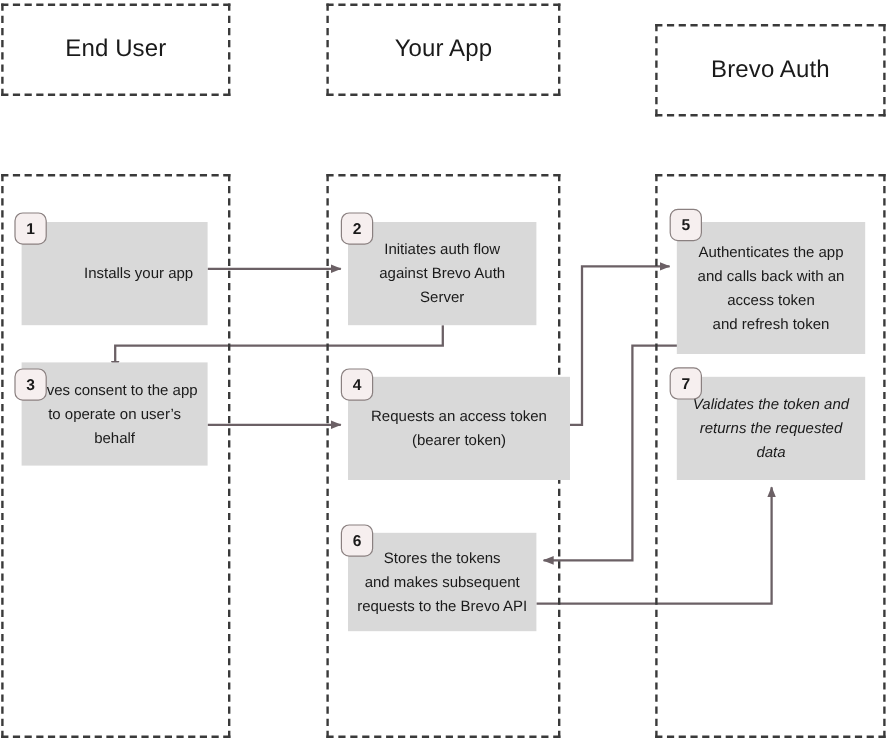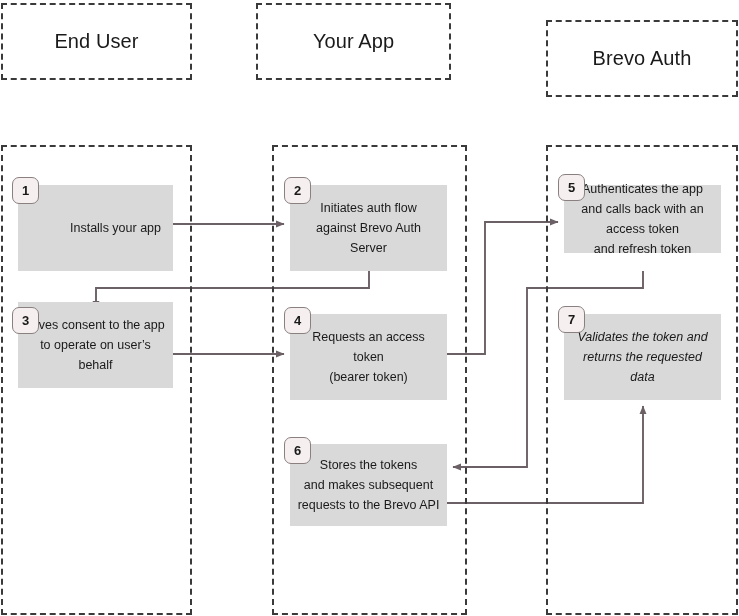--- a/index.html
+++ b/index.html
@@ -98,21 +98,21 @@
         <path d="M447,354 L485,354 L485,222 L558,222"></path>
         <path d="M643,271 L643,288 L527,288 L527,467 L453,467"></path>
         <path d="M447,503 L643,503 L643,406"></path>
       </g>
   </svg>
 
   <div id="lane-headers">
       <div class="lane lane-header" style="left: 1px; top: 3px; width: 191px; height: 77px;">
         <div class="lane-title">End User</div>
       </div>
-      <div class="lane lane-header" style="left: 256px; top: 3px; width: 195px; height: 77px;">
+      <div class="lane lane-header" style="left: 272px; top: 3px; width: 195px; height: 77px;">
         <div class="lane-title">Your App</div>
       </div>
       <div class="lane lane-header" style="left: 546px; top: 20px; width: 192px; height: 77px;">
         <div class="lane-title">Brevo Auth</div>
       </div>
     </div>
   <div id="lane-bodies">
       <div class="lane" style="left: 1px; top: 145px; width: 191px; height: 470px;"></div>
       <div class="lane" style="left: 272px; top: 145px; width: 195px; height: 470px;"></div>
       <div class="lane" style="left: 546px; top: 145px; width: 192px; height: 470px;"></div>
@@ -120,33 +120,33 @@
   <div id="nodes">
       <div class="node" style="left: 18px; top: 185px; width: 155px; height: 86px; padding-left: 40px;">
         <div class="node-label">Installs your app</div>
       </div>
       <div class="badge" style="left: 12px; top: 177px;">1</div>
       <div class="node" style="left: 290px; top: 185px; width: 157px; height: 86px;">
         <div class="node-label">Initiates auth flow
 against Brevo Auth Server</div>
       </div>
       <div class="badge" style="left: 284px; top: 177px;">2</div>
-      <div class="node" style="left: 564px; top: 185px; width: 157px; height: 68px;">
+      <div class="node" style="left: 564px; top: 185px; width: 157px; height: 110px;">
         <div class="node-label">Authenticates the app
 and calls back with an
 access token
 and refresh token</div>
       </div>
       <div class="badge" style="left: 558px; top: 174px;">5</div>
       <div class="node" style="left: 18px; top: 302px; width: 155px; height: 86px;">
         <div class="node-label">Gives consent to the app
 to operate on user’s behalf</div>
       </div>
       <div class="badge" style="left: 12px; top: 307px;">3</div>
-      <div class="node" style="left: 290px; top: 314px; width: 157px; height: 86px;">
+      <div class="node" style="left: 290px; top: 314px; width: 185px; height: 86px;">
         <div class="node-label">Requests an access token
 (bearer token)</div>
       </div>
       <div class="badge" style="left: 284px; top: 307px;">4</div>
       <div class="node" style="left: 564px; top: 314px; width: 157px; height: 86px; font-style: italic;">
         <div class="node-label">Validates the token and
 returns the requested
 data</div>
       </div>
       <div class="badge" style="left: 558px; top: 306px;">7</div>

